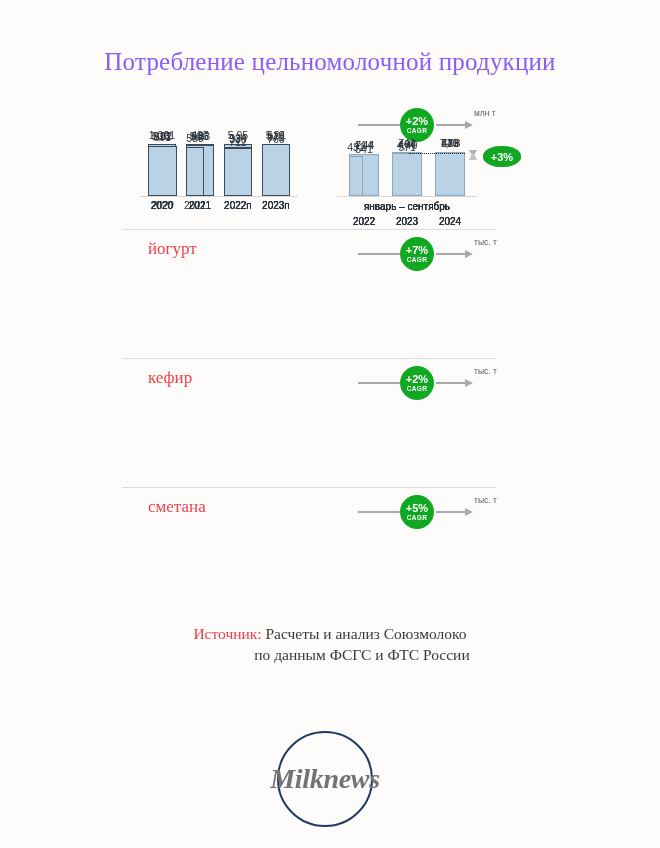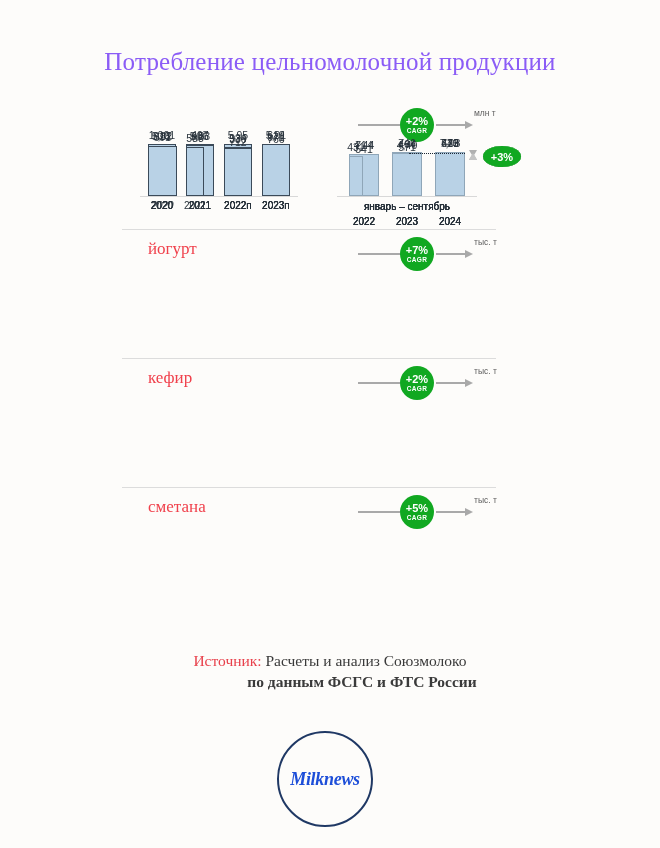--- a/index.html
+++ b/index.html
@@ -105,38 +105,38 @@
   }
   .delta {
     position: absolute; width: 38px; height: 21px; border-radius: 50%;
     display: flex; align-items: center; justify-content: center;
     font-size: 11px; font-weight: bold; color: #fff; background: #11a821;
   }
   .delta.neutral { background: #fff; color: #1c2833; border: 1px solid #bdbdbd; }
 
   
   .source {
-    position: absolute; left: 0; top: 651px; width: 660px;
+    position: absolute; left: 0; top: 624px; width: 660px;
     text-align: center;
     font-family: "Liberation Serif", serif; font-size: 15.5px;
     color: #3a3a3a; line-height: 1.35;
   }
   .source .lead { color: #e8404b; }
-  .source .l2 { display: block; padding-left: 64px; font-weight: bold; }
+  .source .l2 { display: block; padding-left: 64px; }
 
   .logo {
     position: absolute; left: 277px; top: 731px;
     width: 96px; height: 96px; border-radius: 50%;
     border: 2px solid #1f3864; background: #fdfcfa;
     display: flex; align-items: center; justify-content: center;
   }
   .logo span {
     font-family: "Liberation Serif", serif;
     font-style: italic; font-weight: bold;
-    font-size: 18px; color: #1d4ed8; letter-spacing: -.3px;
+    font-size: 28px; color: #737373; letter-spacing: -.3px;
   }
 </style>
 </head>
 <body>
 
 <div class="page">
 
   <div class="title">Потребление цельномолочной продукции</div>
 
   <div id="sections">

